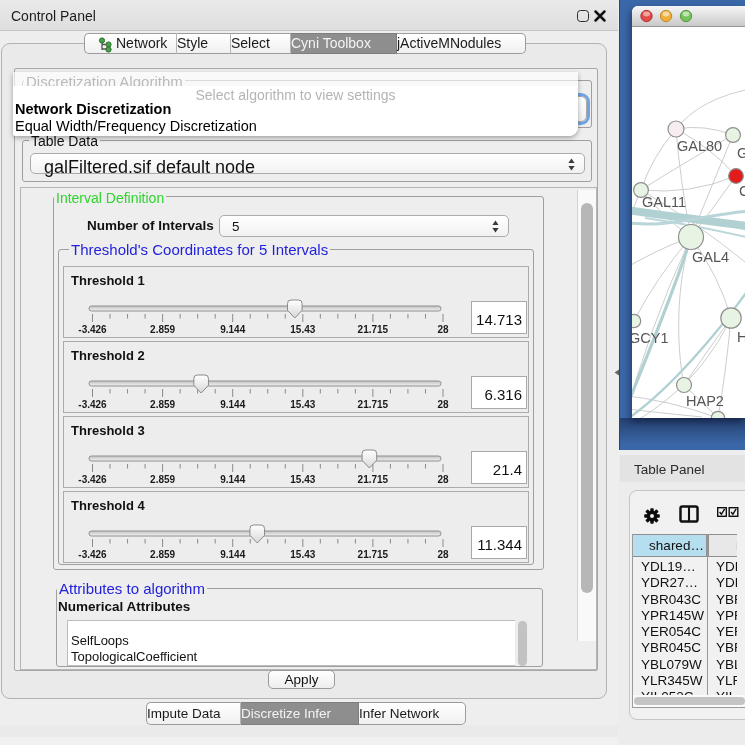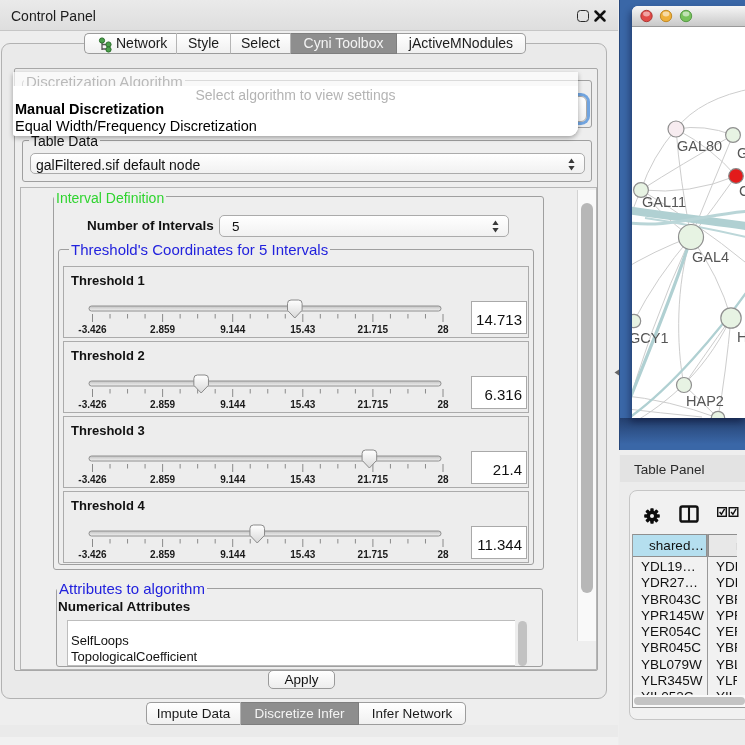--- a/index.html
+++ b/index.html
@@ -1,21 +1,21 @@
 <!DOCTYPE html>
 <html><head>
 <meta charset="utf-8">
 <style>
   * { margin:0; padding:0; box-sizing:border-box; }
   html,body { width:745px; height:745px; overflow:hidden; }
   body { font-family:"Liberation Sans", sans-serif; background:#eeeeee; position:relative; }
   .abs { position:absolute; }
   .gb { position:absolute; border:1px solid #9f9f9f; border-radius:3px; }
   .gbl { position:absolute; font-size:13.5px; background:transparent; padding:0 2px; white-space:nowrap; }
-  .tab { display:inline-block; height:23px; line-height:21px; text-align:center; font-size:13.5px; color:#1a1a1a;
+  .tab { display:inline-block; height:23px; line-height:21px; font-size:13.5px; color:#1a1a1a;
          background:linear-gradient(#ffffff,#f0f0f0); border-top:1px solid #9c9c9c; border-bottom:1px solid #9c9c9c; border-right:1px solid #b5b5b5; vertical-align:top;}
   .tab.first { border-left:1px solid #9c9c9c; border-radius:5px 0 0 5px; }
   .tab.last { border-right:1px solid #9c9c9c; border-radius:0 5px 5px 0; }
   .tab.sel { background:#8e8e8e; color:#f4f4f4; border-color:#7e7e7e; }
   .combo { position:absolute; background:linear-gradient(#ffffff,#f1f1f1); border:1px solid #ababab; border-radius:5px; font-size:13.5px; color:#111; }
   .stepper { position:absolute; top:2px; width:15px; }
   .tbox { position:absolute; left:63px; width:466px; height:72px; border:1px solid #ababab; background:#ededed; }
   .tlabel { position:absolute; left:7px; top:6px; font-weight:bold; font-size:13px; color:#111; }
   .vfield { position:absolute; left:407px; top:34px; width:56px; height:33px; background:#ffffff; border:1px solid #a9a9a9;
             font-size:15px; color:#111; text-align:right; padding:9px 4px 0 0; }
@@ -51,21 +51,21 @@
 
 <div class="gb" style="left:22px;top:80px;width:570px;height:48px;"></div>
 <div class="gbl" style="left:24px;top:73px;color:#4a4a4a;background:#eeeeee;font-size:15px;">Discretization Algorithm</div>
 
 <div class="abs" style="left:30px;top:96px;width:557px;height:26px;border-radius:6px;box-shadow:0 0 0 3px rgba(90,150,220,0.85);background:linear-gradient(#ffffff,#f0f0f0);border:1px solid #a8a8a8;"></div>
 
 
 <div class="gb" style="left:22px;top:140px;width:570px;height:42px;"></div>
 <div class="gbl" style="left:29px;top:133px;color:#111;background:#eeeeee;font-size:14px;">Table Data</div>
 <div class="combo" style="left:30px;top:153px;width:555px;height:21px;">
-  <span style="position:absolute;left:5px;top:3px;font-size:14px;">galFiltered.sif default node</span>
+  <span style="position:absolute;left:13px;top:3px;font-size:18px;">galFiltered.sif default node</span>
   <svg class="stepper" style="right:5px;" width="11" height="17" viewBox="0 0 11 17">
     <path d="M5.5 2.5 L8.6 7 L2.4 7 Z" fill="#3a3a3a"></path>
     <path d="M5.5 14.5 L8.6 10 L2.4 10 Z" fill="#3a3a3a"></path>
   </svg>
 </div>
 
 
 <div class="abs" style="left:577px;top:190px;width:20px;height:451px;background:#f9f9f9;border-left:1px solid #d2d2d2;"></div>
 <div class="abs" style="left:581px;top:203px;width:12px;height:390px;background:#b7b7b7;border-radius:6px;"></div>
 
@@ -247,21 +247,21 @@
 <div class="abs" style="left:146px;top:702px;font-size:0;white-space:nowrap;">
   <span class="tab first" style="width:95px;">Impute Data</span><span class="tab sel" style="width:118px;">Discretize Infer</span><span class="tab last" style="width:107px;">Infer Network</span>
 </div>
 <div class="abs" style="left:0;top:725px;width:618px;height:12px;background:#eaeaea;"></div>
 <div class="abs" style="left:0;top:737px;width:618px;height:8px;background:#f1f1f1;"></div>
 
 
 <div class="abs" style="left:13px;top:72px;width:565px;height:64px;background:rgba(255,255,255,0.62);border-radius:0 0 9px 3px;box-shadow:0 2px 5px rgba(0,0,0,0.33);"></div>
 <div class="abs" style="left:13px;top:86px;width:565px;height:50px;background:#ffffff;border-radius:0 0 9px 3px;"></div>
 <div class="abs" style="left:13px;top:87px;width:565px;text-align:center;font-size:14px;color:#b4b4b4;">Select algorithm to view settings</div>
-<div class="abs" style="left:15px;top:101px;font-size:14.5px;font-weight:bold;color:#000;">Manual Discretization</div>
+<div class="abs" style="left:15px;top:101px;font-size:14.5px;font-weight:bold;color:#000;">Network Discretization</div>
 <div class="abs" style="left:15px;top:118px;font-size:14.5px;color:#000;">Equal Width/Frequency Discretization</div>
 
 
 <svg class="abs" style="left:614px;top:369px;" width="6" height="7" viewBox="0 0 6 7">
     <path d="M5 0.5 L5 6.5 L0.5 3.5 Z" fill="#666"></path>
   </svg>
 
 
 <div class="abs" style="left:619px;top:0;width:126px;height:450px;background:#3a67a7;border-left:1px solid #27477a;"></div>
 <div class="abs" style="left:620px;top:418px;width:125px;height:26px;background:linear-gradient(rgba(15,25,55,0.5),rgba(58,103,167,0));"></div>

